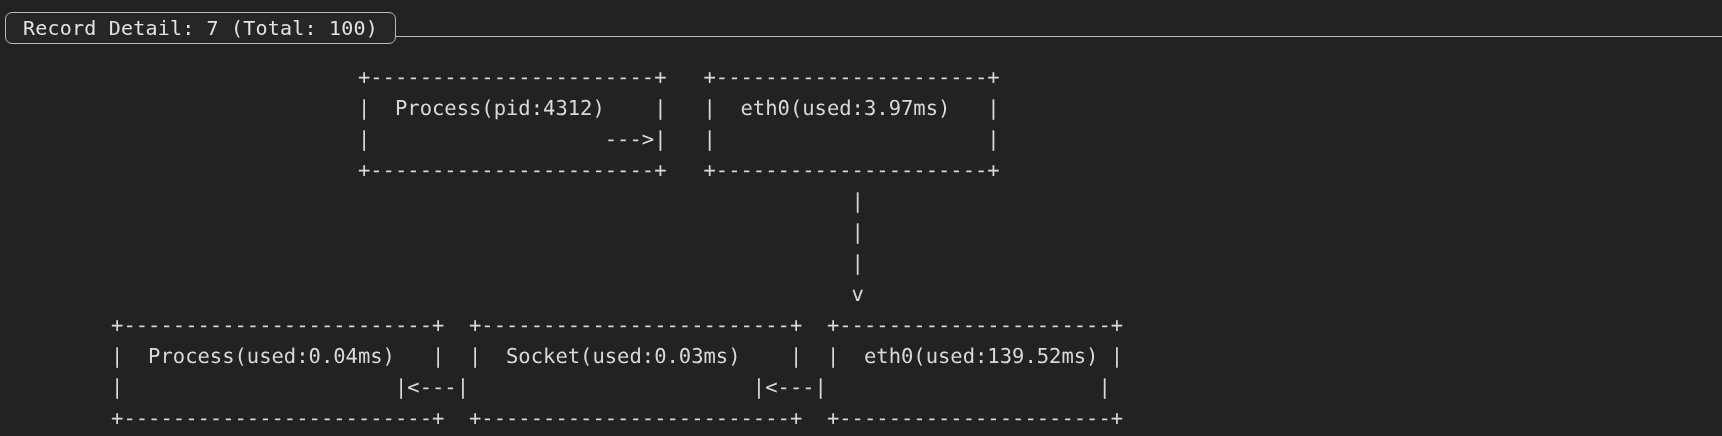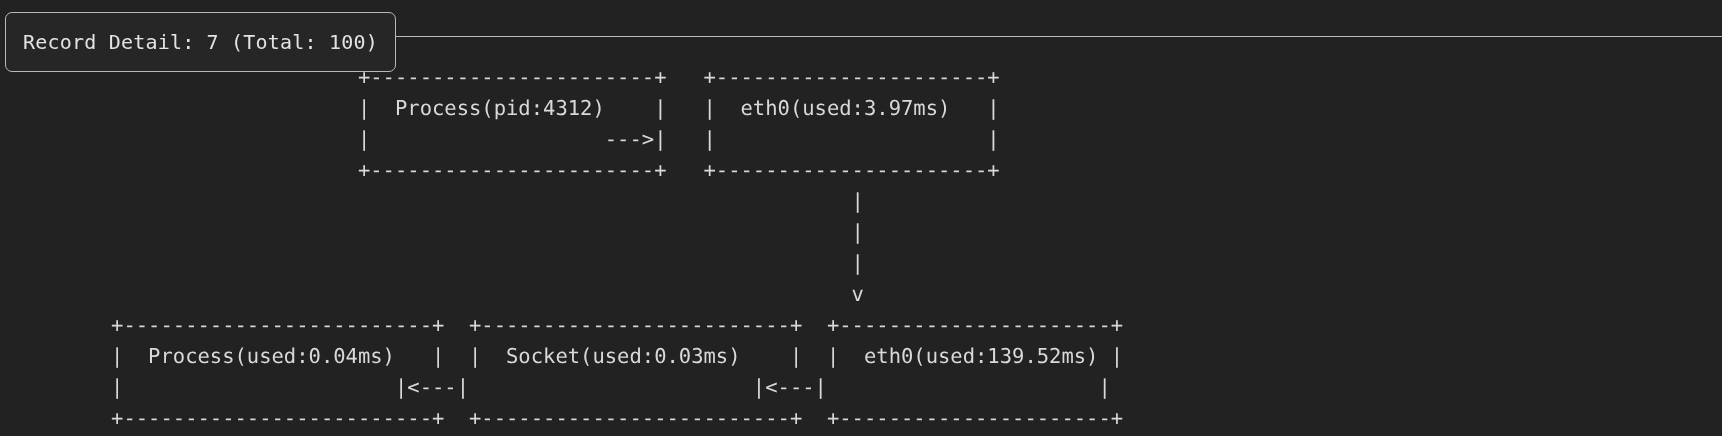--- a/index.html
+++ b/index.html
@@ -25,21 +25,21 @@
     position: absolute;
     left: 0;
     top: 12px;
     width: 1722px;
     height: 50px;
   }
   .header-box {
     position: absolute;
     left: 5px;
     top: 0;
-    height: 60px;
+    height: 32px;
     box-sizing: border-box;
     border: 1px solid #b9b9b9;
     border-radius: 7px;
     background: #262626;
     display: flex;
     align-items: center;
     padding: 0 17px;
   }
   .header-title {
     font-size: 20px;

